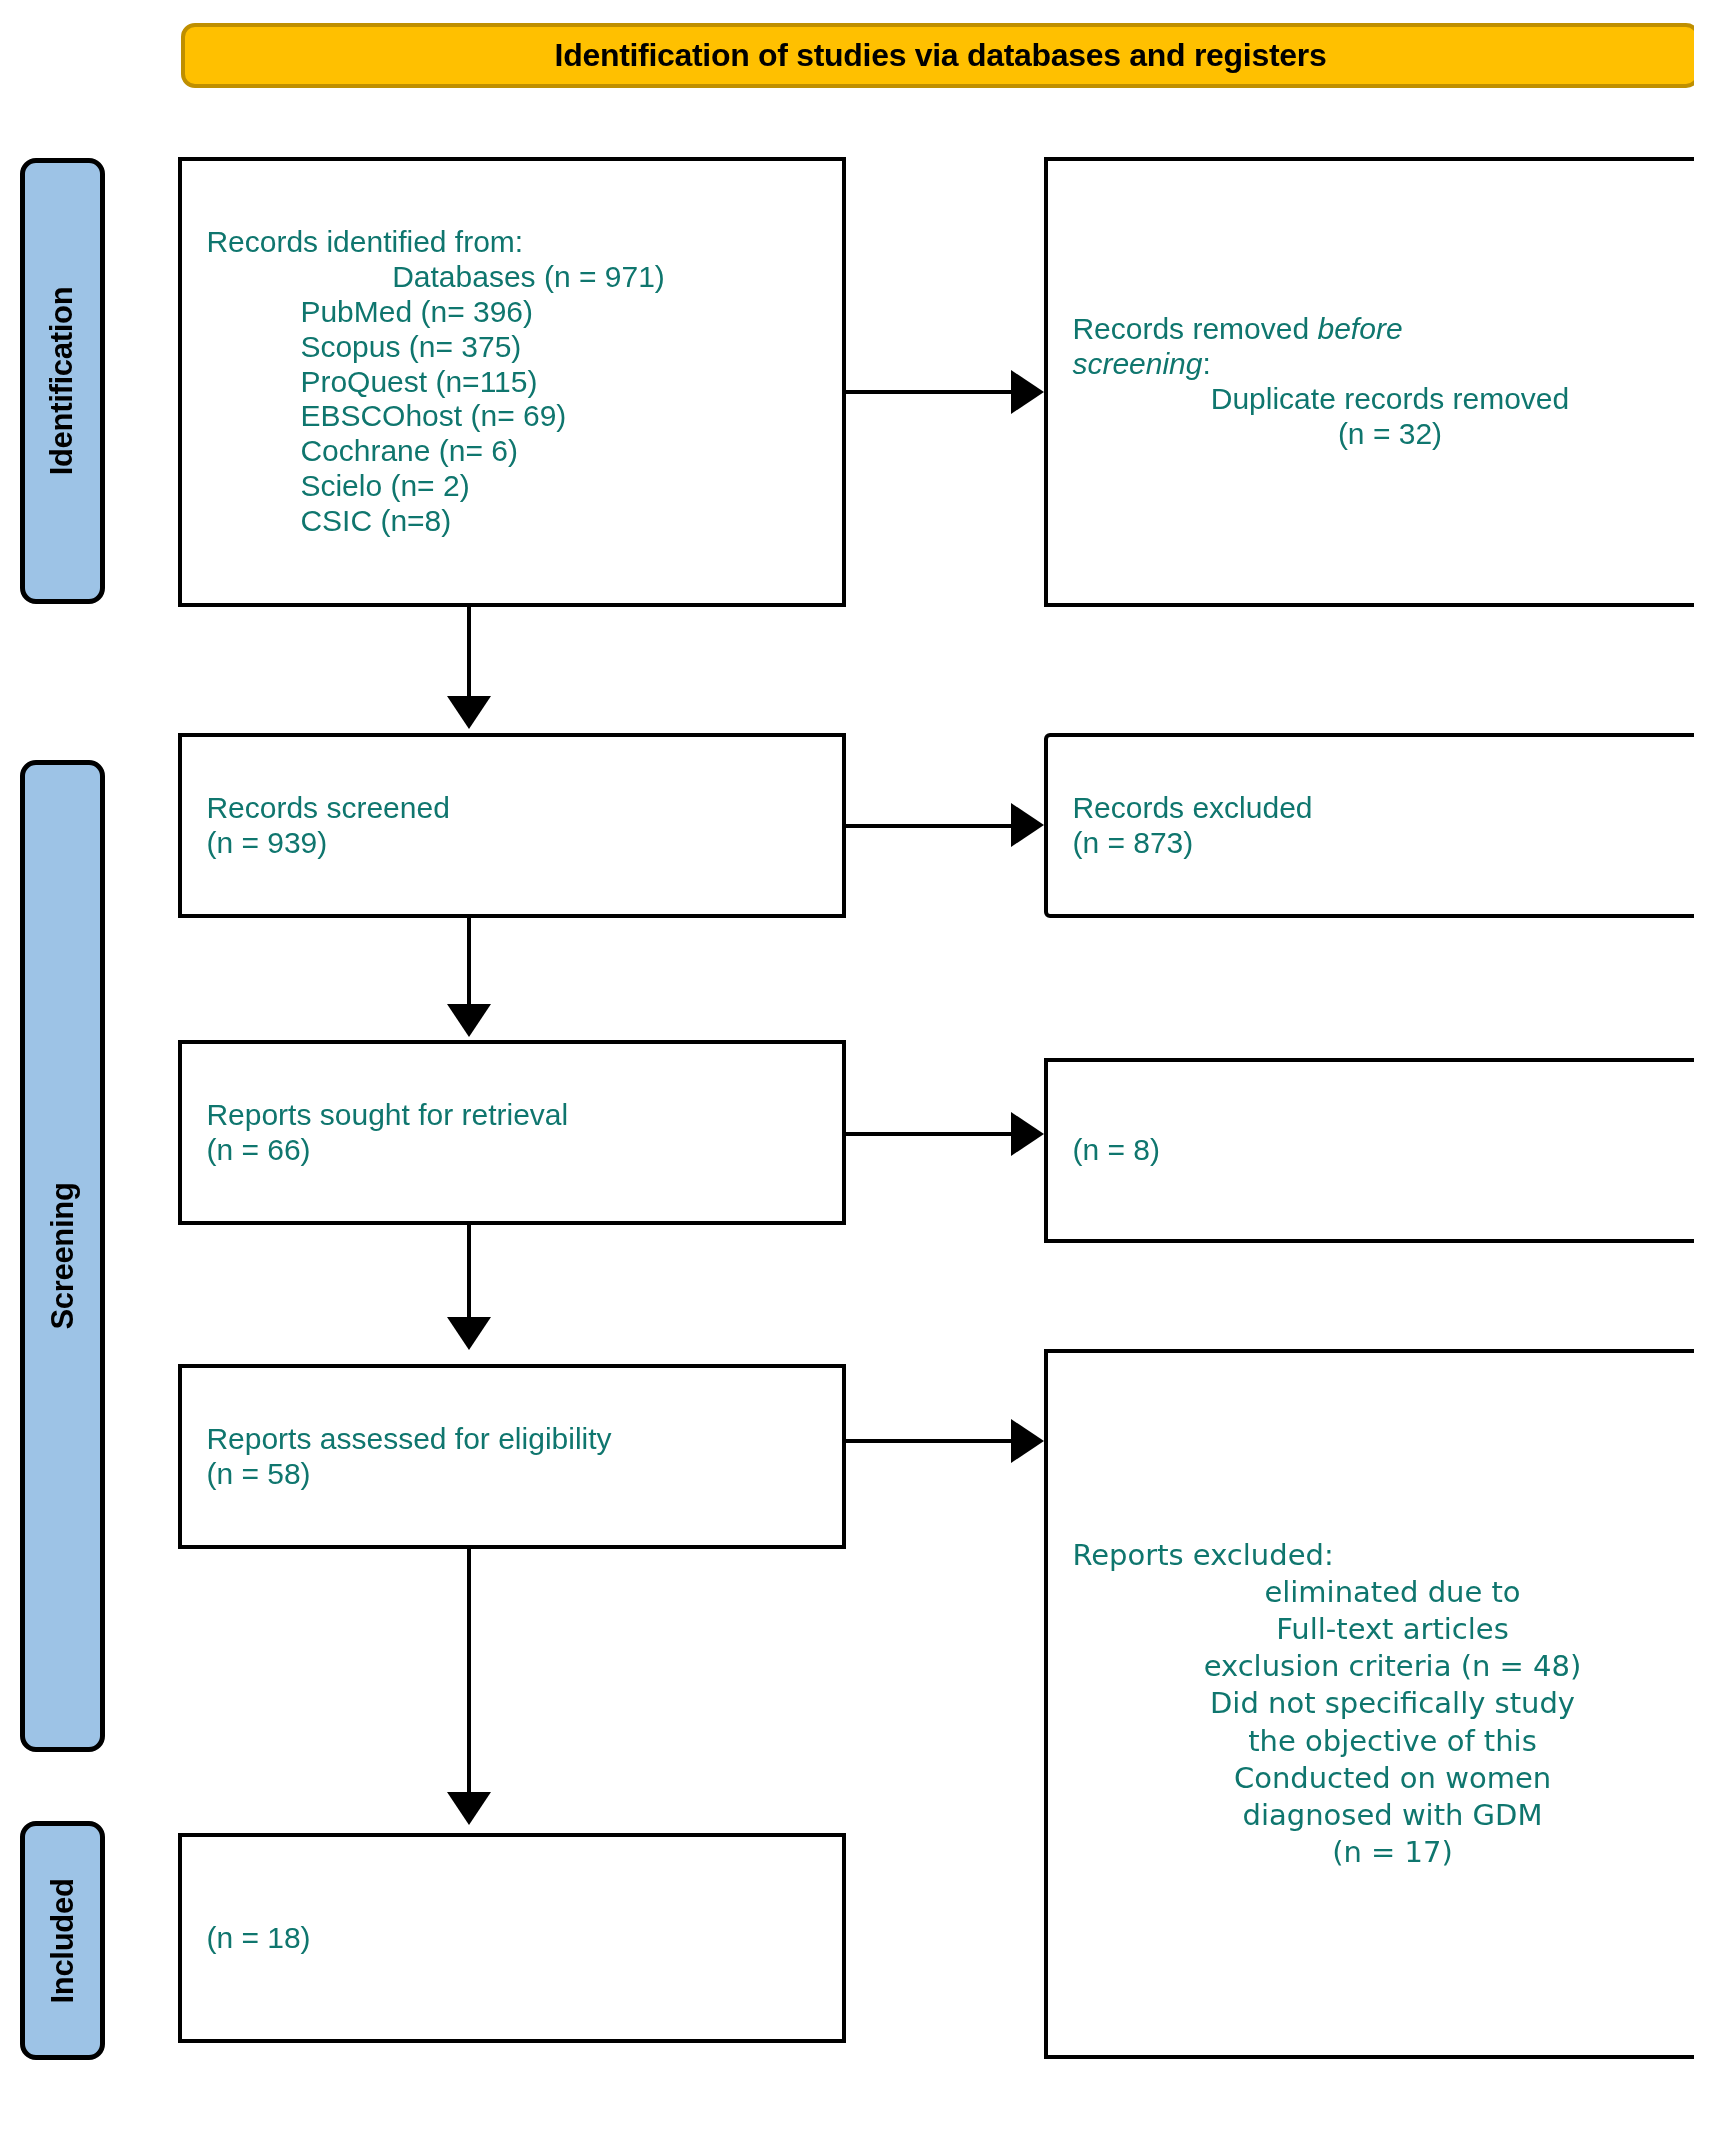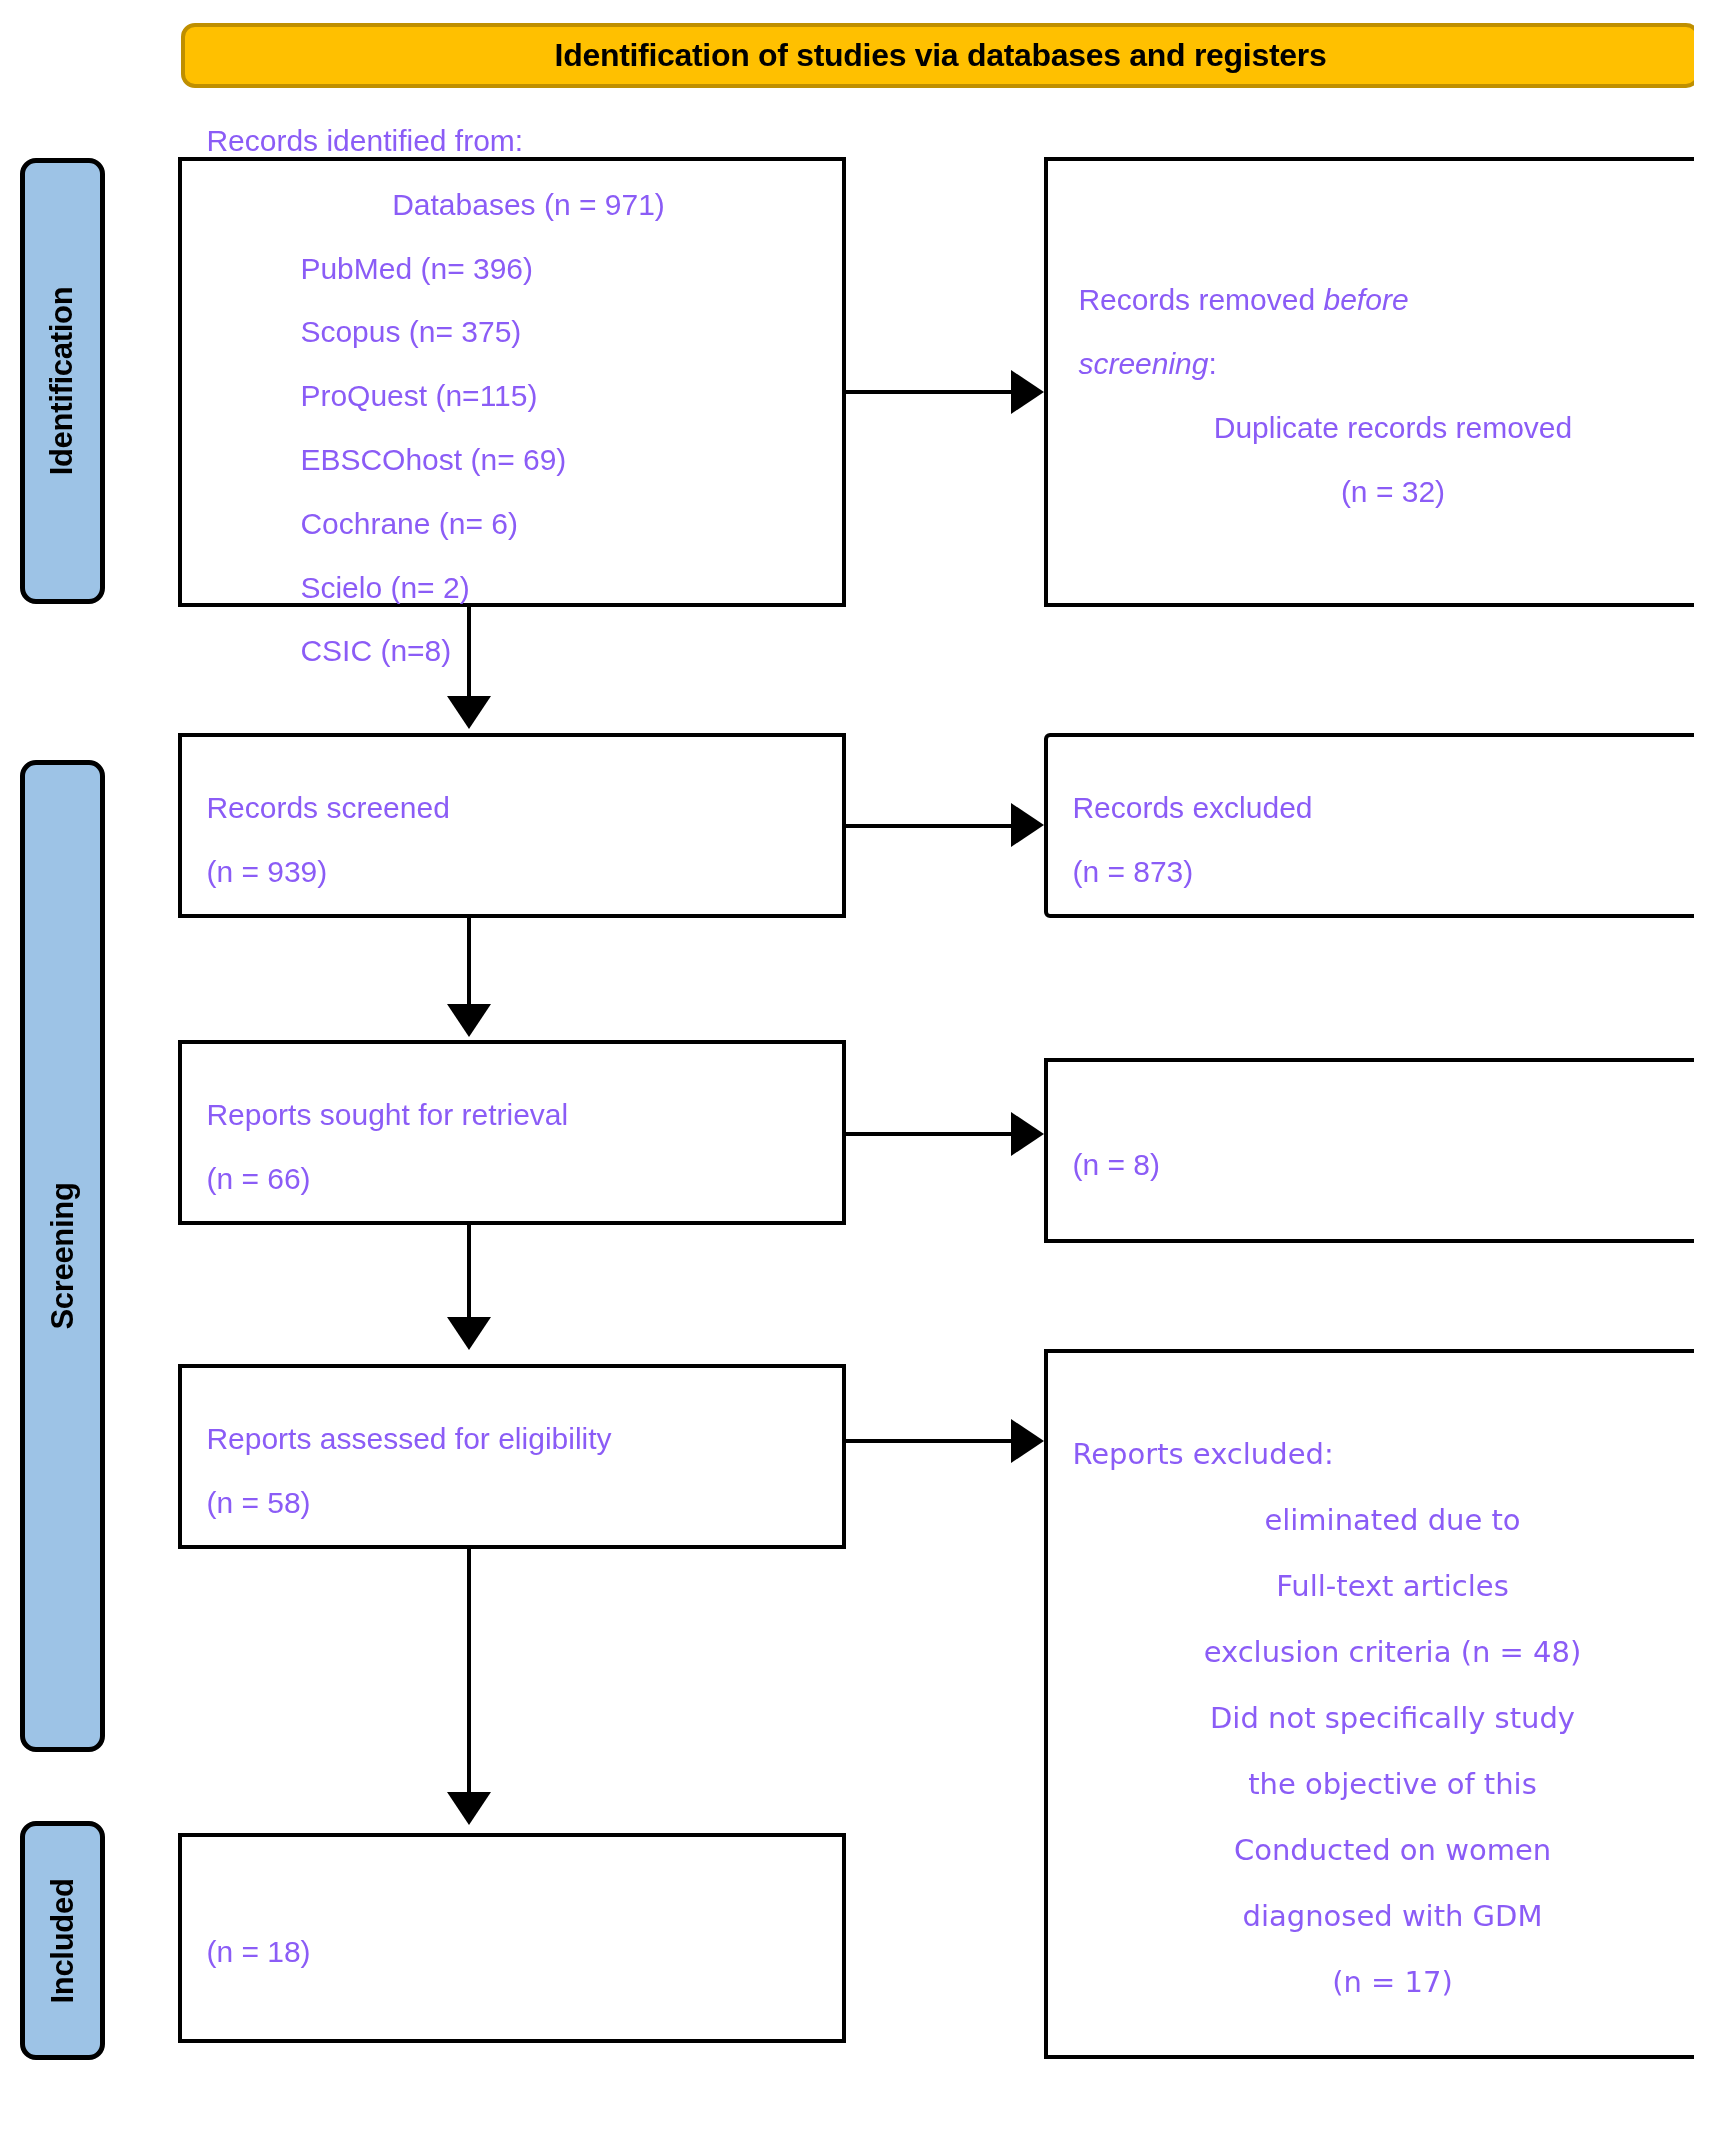--- a/index.html
+++ b/index.html
@@ -76,38 +76,37 @@
     display: flex;
     flex-direction: column;
     justify-content: center;
   }
   .flow-box-inner {
     padding: 0 24.4px;
   }
   .flow-line {
     font-size: 30px;
     line-height: 1.16;
-    color: #8b5cf6;
+    color: #0f766e;
     white-space: pre-wrap;
-    margin-top: 29px;
   }
   .flow-line.indent-1 { padding-left: 33px; text-align: center; }
   .flow-line.indent-2 { padding-left: 94px; }
 
   
   .calibri .flow-line {
     font-family: "DejaVu Sans", sans-serif;
     font-size: 29px;
     line-height: 1.28;
   }
   .calibri .flow-line.indent-1 { padding-left: 38px; }
 
   
   #box-identified        { left: 178px;  top: 157px;  width: 668px; height: 450px; }
-  #box-removed           { left: 1044px; top: 157px;  width: 659px; height: 450px; padding-left: 6px; }
+  #box-removed           { left: 1044px; top: 157px;  width: 659px; height: 450px; }
   #box-screened          { left: 178px;  top: 733px; width: 668px; height: 185px; }
   #box-excluded-screened { left: 1044px; top: 733px; width: 659px; height: 185px; border-radius: 6px; }
   #box-sought            { left: 178px;  top: 1040px; width: 668px; height: 185px; }
   #box-not-retrieved     { left: 1044px; top: 1058px; width: 659px; height: 185px; }
   #box-assessed          { left: 178px;  top: 1364px; width: 668px; height: 185px; }
   #box-reports-excluded  { left: 1044px; top: 1349px; width: 659px; height: 710px; }
   #box-included          { left: 178px;  top: 1833px; width: 668px; height: 210px; }
 
   
   .conn {

